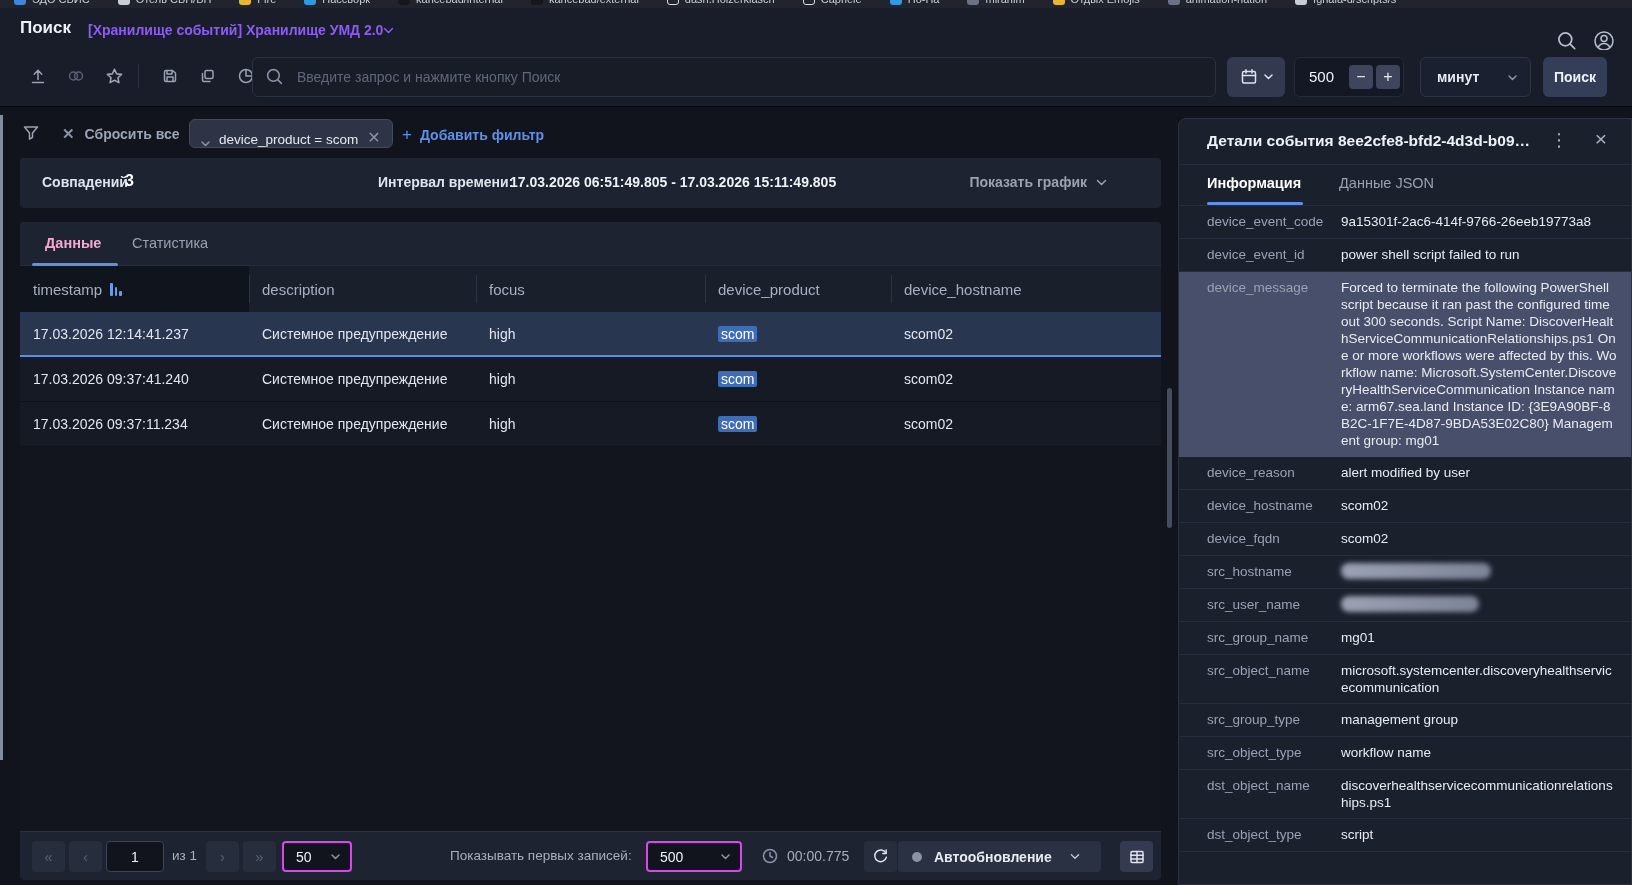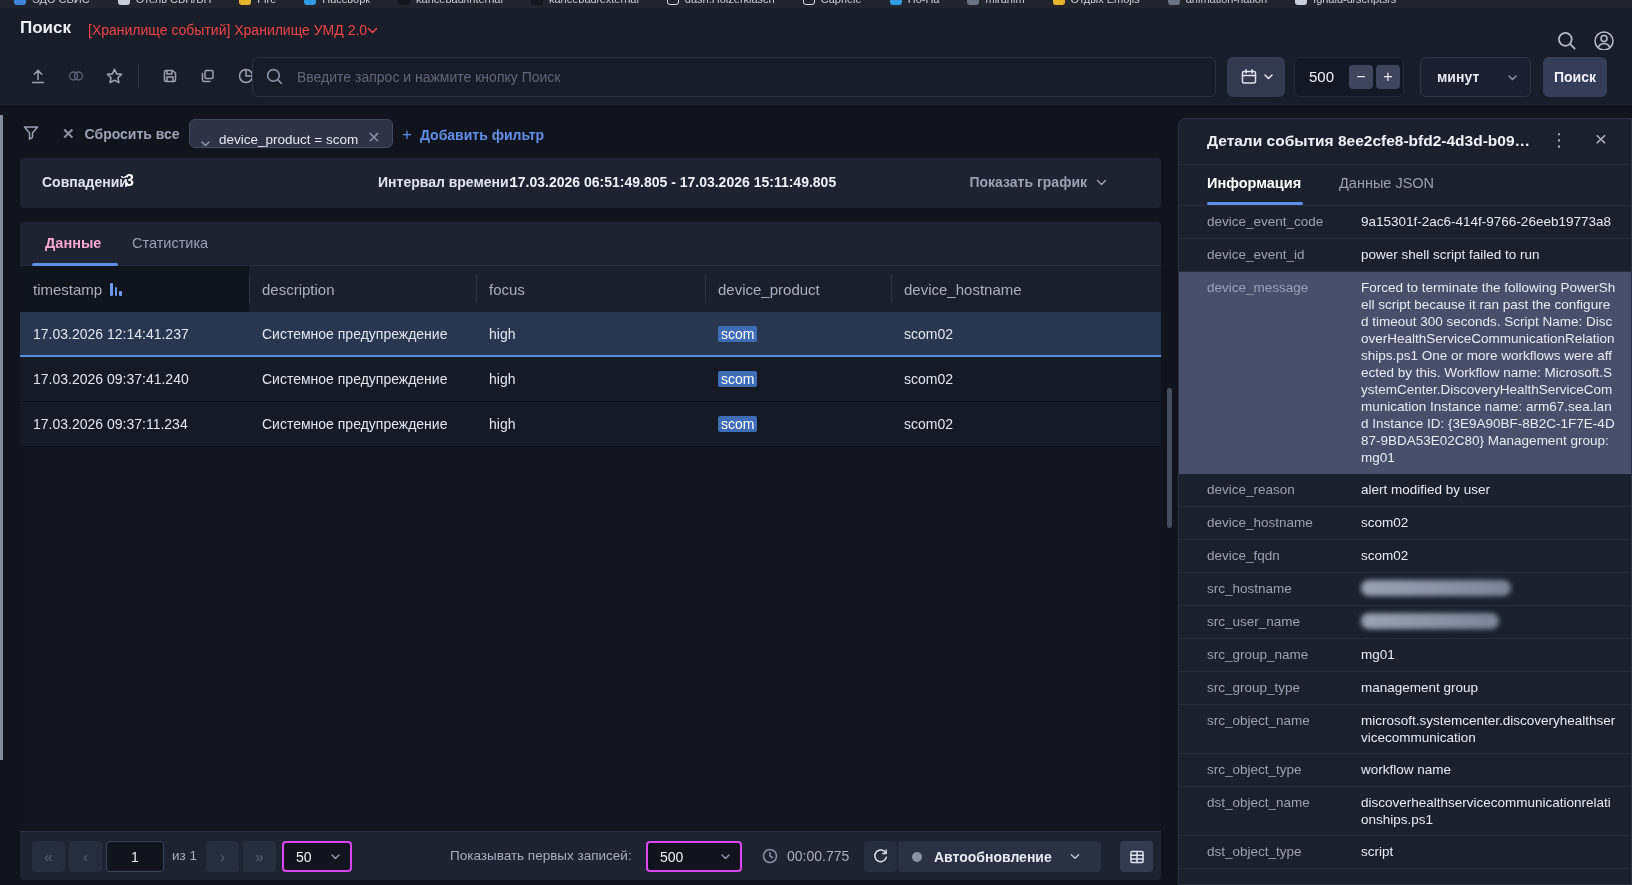--- a/index.html
+++ b/index.html
@@ -14,21 +14,21 @@
   .bmi{width:12px;height:12px;border-radius:3px;flex:none}
   .bm .lbl{font-size:11px;color:#c9ced9;white-space:nowrap}
   .c-blue{background:#3f86d8}.c-lt{background:#c8cdd8}.c-yel{background:#e7b52e}.c-dk{background:#15171c}
   .c-wt{background:transparent;border:1.5px solid #d8dce4;box-sizing:border-box}.c-gr{background:#6b7283}
   .c-az{background:#2f9ae0}
 
   
   .appbar{position:absolute;left:0;top:8px;width:100%;height:42px;background:#191d29}
   .page-title{position:absolute;left:20px;top:10px;font-size:17px;font-weight:bold;color:#eef1f7}
   .storage{position:absolute;left:88px;top:14px;display:flex;align-items:center;
-           color:#ef4444;font-size:14px;font-weight:normal;cursor:pointer}
+           color:#8b5cf6;font-size:14px;font-weight:bold;cursor:pointer}
   .hicon{position:absolute;top:22px;color:#b6bccb}
 
   
   .toolbar{position:absolute;left:0;top:50px;width:100%;height:56px;background:#191d29;border-bottom:1px solid #070910}
   .tbtn{position:absolute;top:58px;width:36px;height:36px;display:flex;align-items:center;justify-content:center;
         border-radius:6px;color:#9aa1b3;cursor:pointer}
   .tbtn.dis{color:#596074}
   .tdiv{position:absolute;left:138px;top:64px;width:1px;height:24px;background:#2c3242}
   .qwrap{position:absolute;left:252px;top:57px;width:964px;height:40px}
   .qinput{width:100%;height:100%;background:#181c27;border:1px solid #2b3140;border-radius:6px;box-sizing:border-box;
@@ -128,21 +128,21 @@
   .p-head{position:relative;height:45px;border-bottom:1px solid #272d3c}
   .p-title{position:absolute;left:28px;top:13px;width:330px;font-size:15.5px;font-weight:bold;color:#eef1f7;
            white-space:nowrap;overflow:hidden;text-overflow:ellipsis}
   .p-kebab{position:absolute;right:62px;top:10px;font-size:18px;color:#aab1c2;cursor:pointer;width:20px;text-align:center}
   .p-close{position:absolute;right:20px;top:8px;font-size:21px;color:#aab1c2;cursor:pointer;width:20px;text-align:center}
   .p-tabs{position:relative;height:40px;border-bottom:1px solid #272d3c}
   .p-tab1{position:absolute;left:28px;top:10px;font-size:14.5px;font-weight:bold;color:#fff;cursor:pointer}
   .p-tab1u{position:absolute;left:28px;top:37px;width:96px;height:3px;background:#5f8fe8;border-radius:2px}
   .p-tab2{position:absolute;left:160px;top:10px;font-size:14.5px;color:#98a0b2;cursor:pointer}
   .prow{display:flex;padding:7px 14px 7px 28px;border-bottom:1px solid #272d3c}
-  .pkey{flex:0 0 122px;margin-right:32px;color:#99a1b3;font-size:13.5px;line-height:18px;word-break:break-all}
+  .pkey{flex:0 0 122px;margin-right:12px;color:#99a1b3;font-size:13.5px;line-height:18px;word-break:break-all}
   .pval{flex:1;color:#e8ebf2;font-size:13.5px;line-height:17px;word-break:break-all}
   .prow.hl{background:#474f6a;border-bottom-color:#474f6a}
   .blob{height:16px;border-radius:8px;background:linear-gradient(90deg,#9aa2b3,#7c8497);filter:blur(2.5px)}
   .b1{width:150px}.b2{width:138px}
 </style>
 </head>
 <body>
 
 <div class="screen">
 
@@ -487,28 +487,28 @@
         <div class="pkey">src_user_name</div>
         <div class="pval">
             <div class="blob b2"></div>
           </div>
       </div>
       <div class="prow">
         <div class="pkey">src_group_name</div>
         <div class="pval">mg01</div>
       </div>
       <div class="prow">
+        <div class="pkey">src_object_name</div>
+        <div class="pval">microsoft.systemcenter.discoveryhealthservicecommunication</div>
+      </div>
+      <div class="prow">
         <div class="pkey">src_group_type</div>
         <div class="pval">management group</div>
       </div>
       <div class="prow">
-        <div class="pkey">src_object_name</div>
-        <div class="pval">microsoft.systemcenter.discoveryhealthservicecommunication</div>
-      </div>
-      <div class="prow">
         <div class="pkey">src_object_type</div>
         <div class="pval">workflow name</div>
       </div>
       <div class="prow">
         <div class="pkey">dst_object_name</div>
         <div class="pval">discoverhealthservicecommunicationrelationships.ps1</div>
       </div>
       <div class="prow">
         <div class="pkey">dst_object_type</div>
         <div class="pval">script</div>

